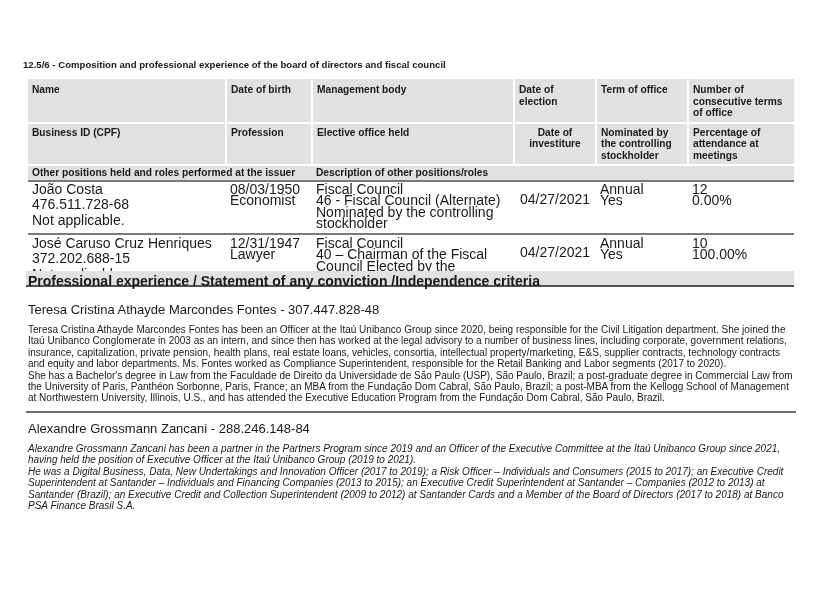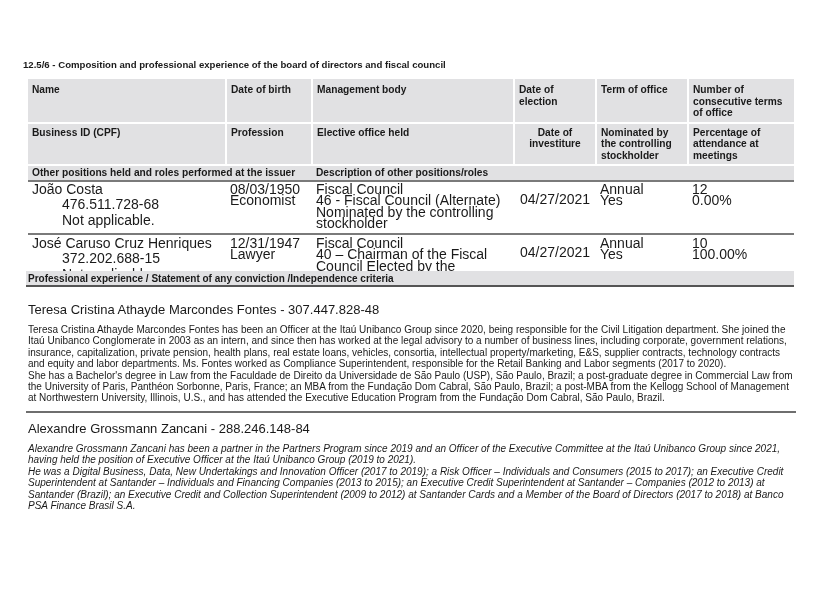--- a/index.html
+++ b/index.html
@@ -13,22 +13,22 @@
   .board-table tr.hdr1 td { height: 38px; padding-top: 5px; }
   .board-table tr.hdr2 td { height: 38px; border-top: 2px solid #ffffff; }
   .board-table tr.hdr3 td { height: 14px; padding-top: 1px; padding-bottom: 1px; border-top: 2px solid #ffffff; border-bottom: 2px solid #7a7a7a; }
   .board-table tr.hdr3 td + td { border-left: none; }
   .board-table tr.data td { height: 48px; font-size: 14px; }
   .board-table tr.data.first td { padding-top: 2px; }
   .board-table tr.data.sep td { border-top: 2px solid #7a7a7a; }
   .center { text-align: center; }
   .mid { padding-top: 12px !important; }
   .line { display: block; }
-  .stack .line + .line { margin-top: 4px; margin-left: 30px; }
-  .exp-header { position: absolute; left: 26px; top: 271px; width: 768px; height: 16px; background: #e1e1e3; border-bottom: 2px solid #555555; font-weight: bold; font-size: 10px; padding: 2px 2px; }
+  .stack .line + .line { margin-top: 4px; }
+  .exp-header { position: absolute; left: 26px; top: 271px; width: 768px; height: 16px; background: #e1e1e3; border-bottom: 2px solid #555555; font-weight: bold; font-size: 14px; padding: 2px 2px; }
   .person-heading { position: absolute; left: 28px; font-size: 13px; }
   .bio { position: absolute; left: 28px; width: 770px; font-size: 10px; line-height: 11.4px; }
   .bio p { margin: 0; }
   .divider { position: absolute; left: 26px; width: 770px; height: 2px; background: #6e6e6e; }
 </style>
 </head>
 <body>
 
 <div class="section-title">12.5/6 - Composition and professional experience of the board of directors and fiscal council</div>
 

